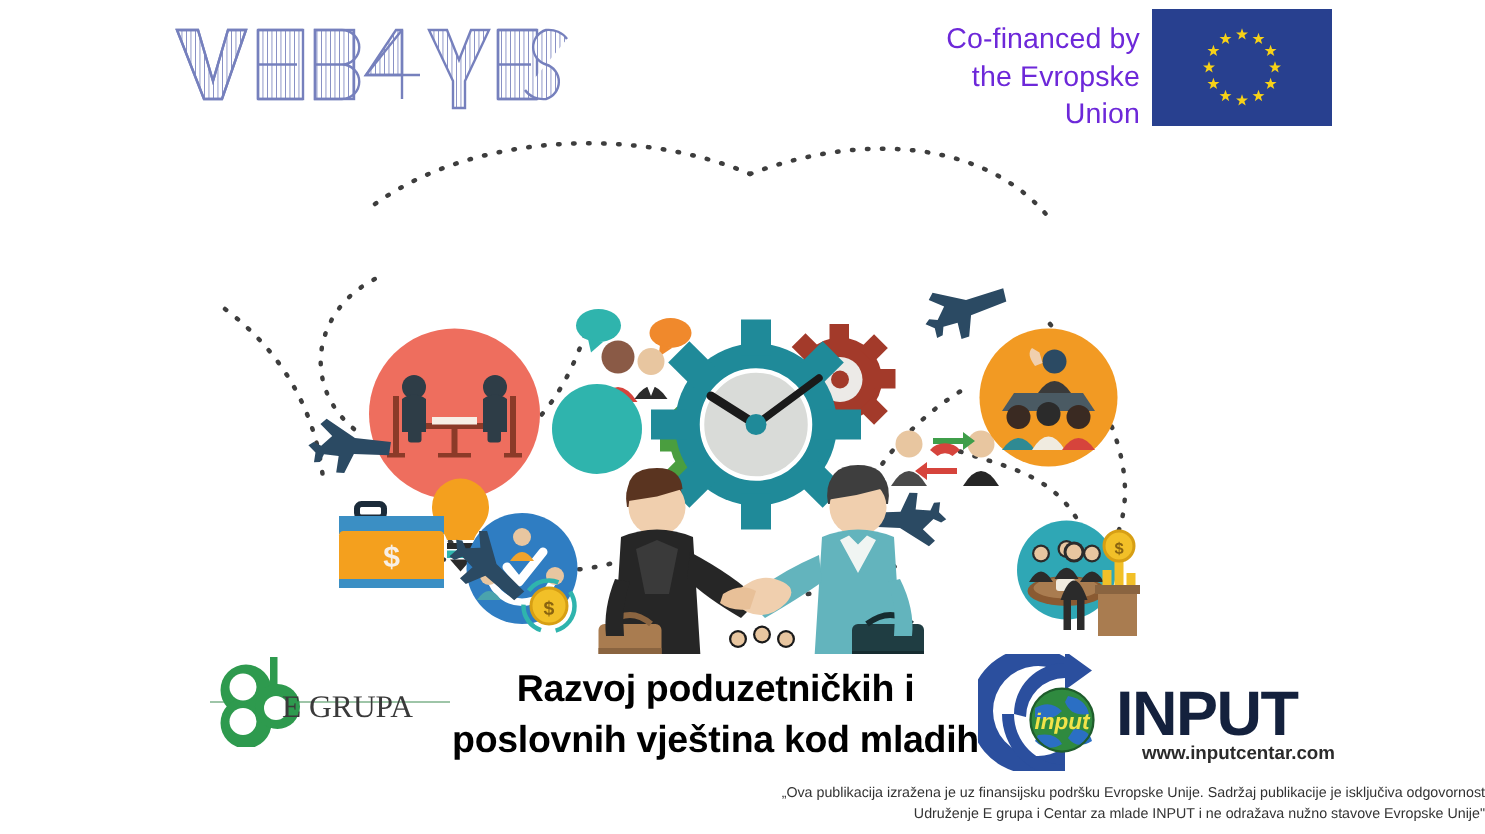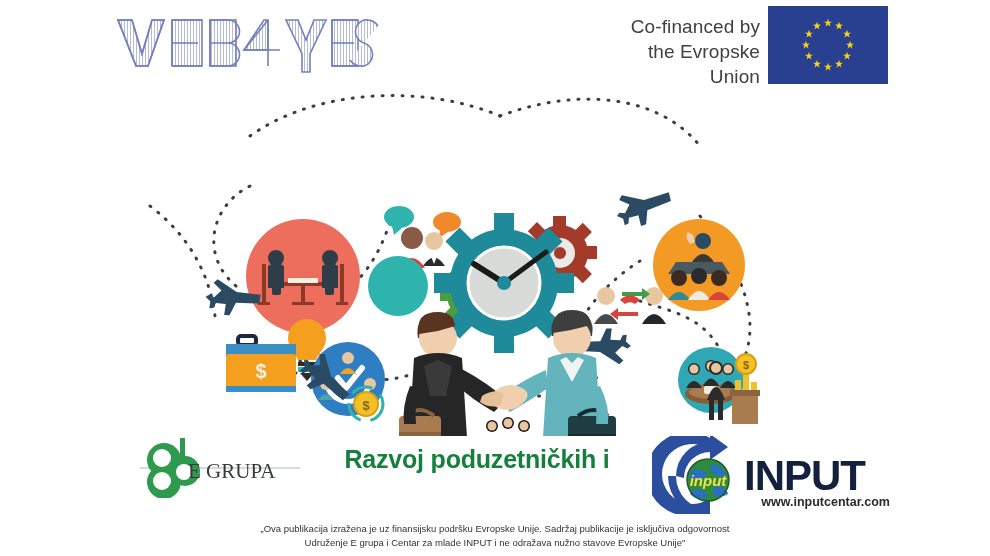--- a/index.html
+++ b/index.html
@@ -31,21 +31,21 @@
     width: 270px; height: 66px;
   }
   #eu-text {
     position: absolute;
     left: 595px; top: 14px;
     width: 165px;
     text-align: right;
     font-family: "Liberation Sans", sans-serif;
     font-size: 19px;
     line-height: 25px;
-    color: #404040;
+    color: #6d28d9;
     letter-spacing: .1px;
   }
   #eu-flag {
     position: absolute;
     left: 768px; top: 6px;
     width: 120px; height: 78px;
     background: #28408f;
   }
 
   
@@ -68,39 +68,39 @@
   }
   #title-block {
     position: absolute;
     left: 282px; top: 14px;
     width: 390px;
     text-align: center;
     font-family: "Liberation Sans", sans-serif;
     font-weight: bold;
     font-size: 25px;
     line-height: 34px;
-    color: #15803d;
+    color: #000000;
     letter-spacing: -.2px;
   }
   #input-logo {
     position: absolute;
     left: 652px; top: 8px;
     width: 240px; height: 78px;
   }
   #disclaimer {
     position: absolute;
     left: 0; top: 94px;
     width: 990px;
     text-align: center;
     font-family: "Liberation Sans", sans-serif;
     font-size: 9.5px;
     line-height: 14px;
     color: #333333;
   }
-  .dline { display: block; white-space: nowrap; }
+  .dline { display: block; white-space: nowrap; text-align: right; }
 </style>
 </head>
 <body>
 
 <div id="poster">
 
   <div id="header">
 
     <div id="web4yes-logo">
       <svg viewBox="0 0 270 66" width="270" height="66" aria-label="WEB4YES">
@@ -462,20 +462,21 @@
           <circle cx="22" cy="22" r="9"></circle>
           <circle cx="22" cy="45" r="9"></circle>
           <circle cx="44" cy="36" r="8"></circle>
         </g>
         <text x="48" y="42" font-family="Liberation Serif, serif" font-size="21" fill="#3a3a3a">E GRUPA</text>
       </svg>
     </div>
 
     <div id="title-block">
       <span>Razvoj poduzetničkih i</span><br>
+      <span>poslovnih vještina kod mladih</span>
     </div>
 
     <div id="input-logo">
       <svg viewBox="0 0 240 78" width="240" height="78">
 
         <path d="M62,16 a30,30 0 1 0 0,48 l0,12 a42,42 0 1 1 0,-72 Z" fill="#2b4f9e" transform="translate(-4,-2)"></path>
         <path d="M24,40 a34,34 0 0 1 34,-34 l0,-8 l18,13 l-18,13 l0,-8 a26,26 0 0 0 -26,26 Z" fill="#2b4f9e"></path>
         <path d="M24,40 a34,34 0 0 0 34,34 l0,8 l-2,0 a42,42 0 0 1 -40,-42 Z" fill="#2b4f9e"></path>
 
         <circle cx="56" cy="44" r="21" fill="#2f8a3f"></circle>

